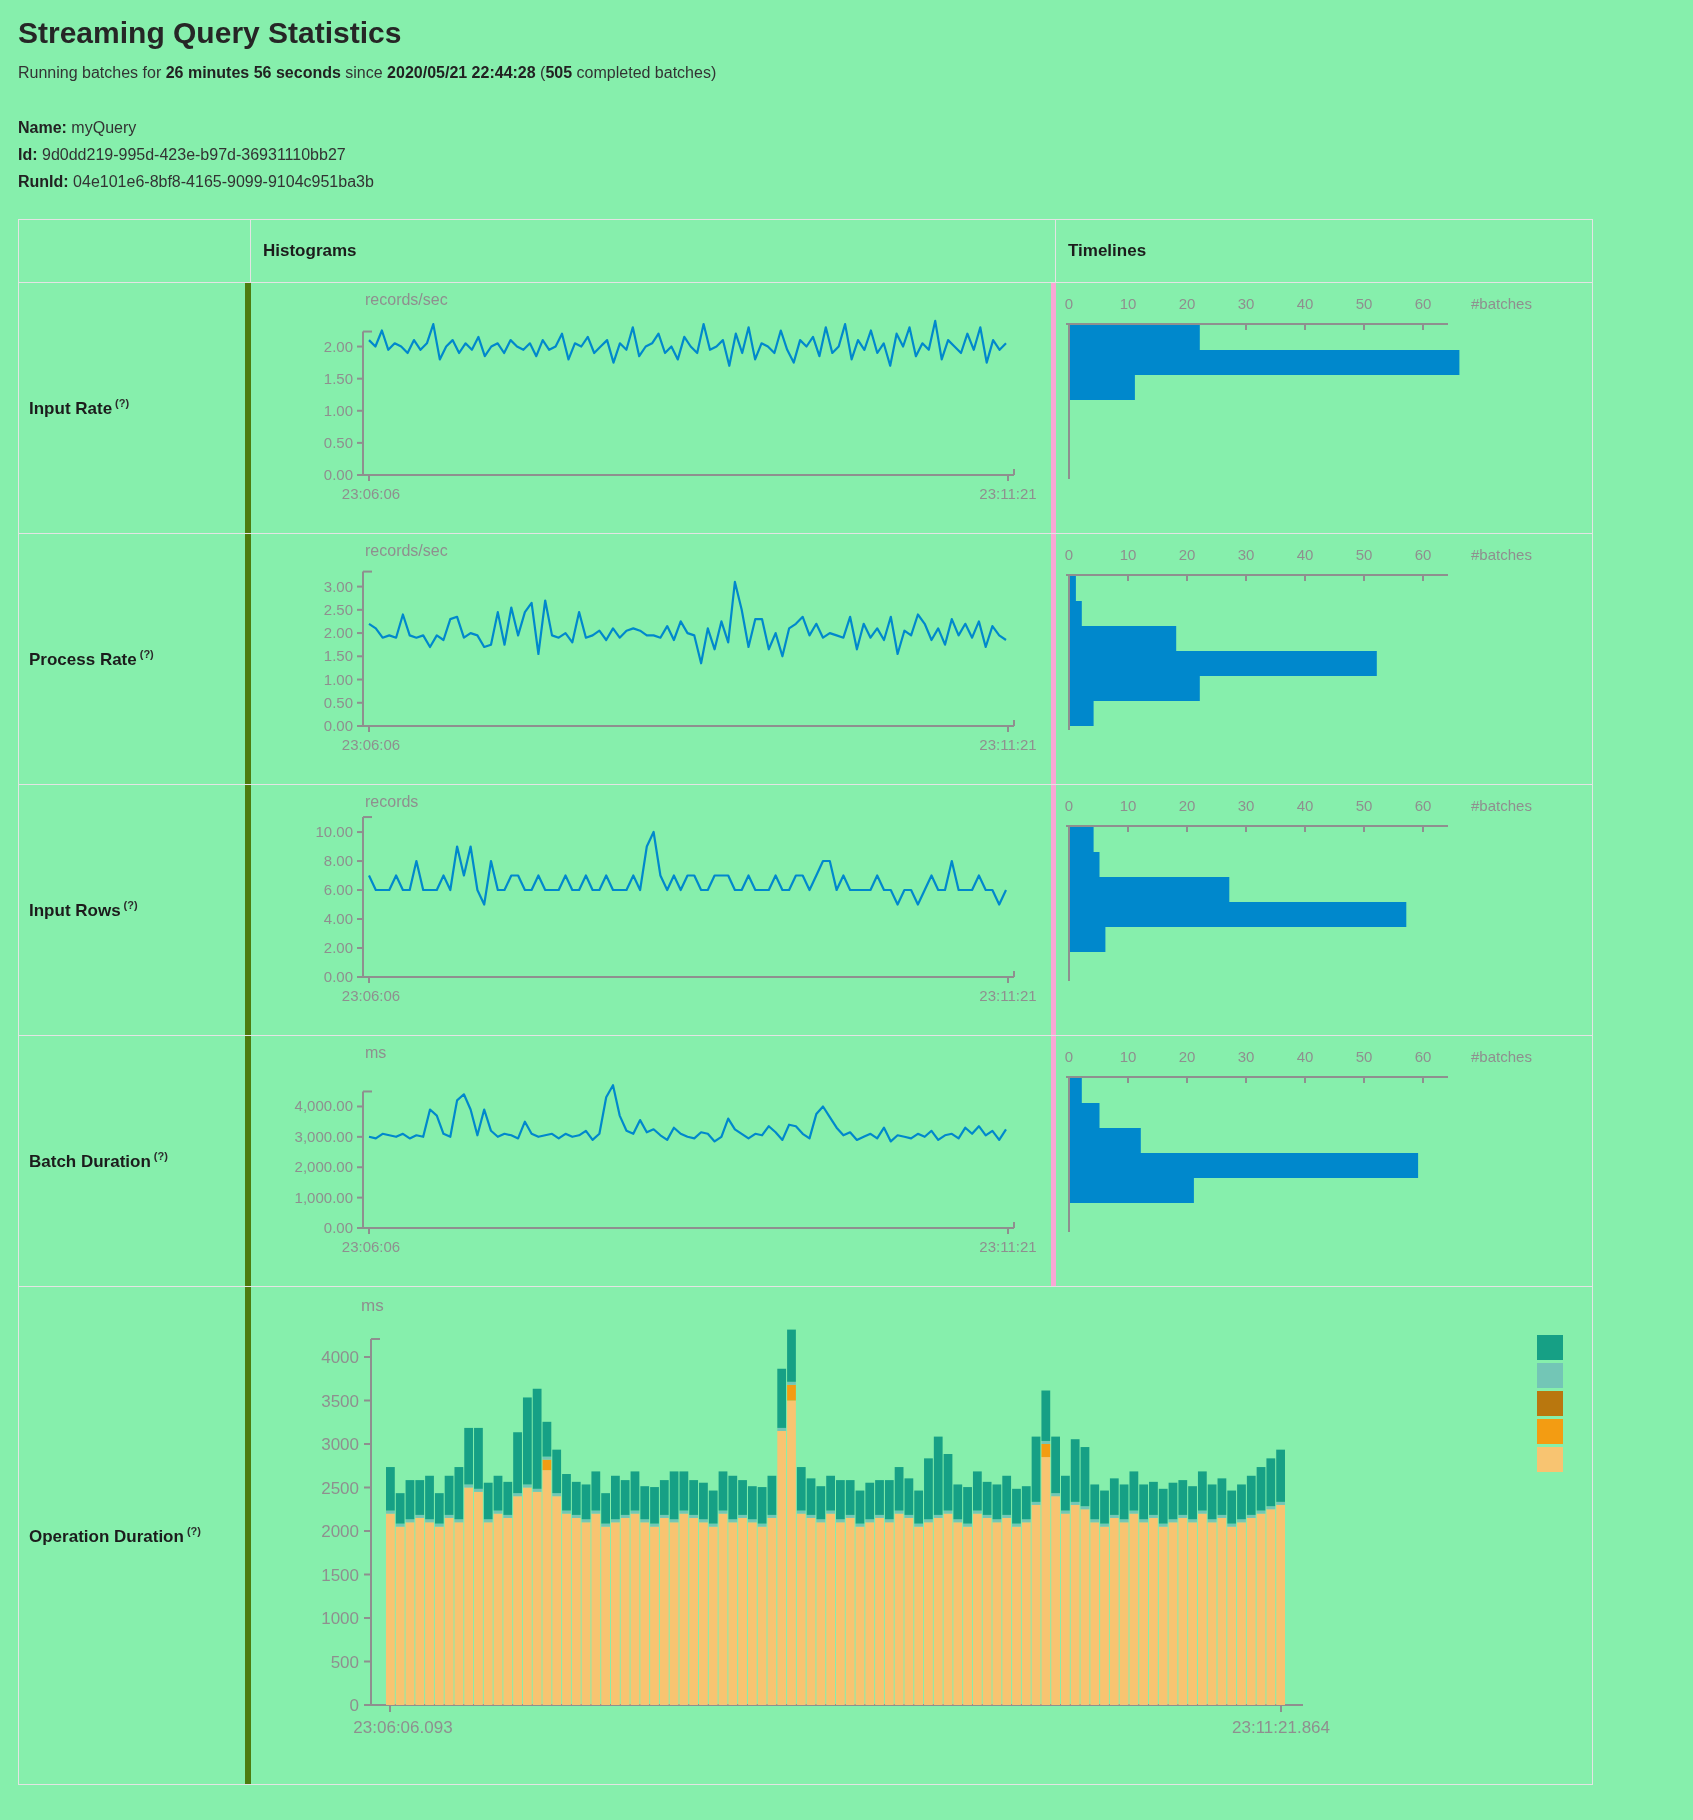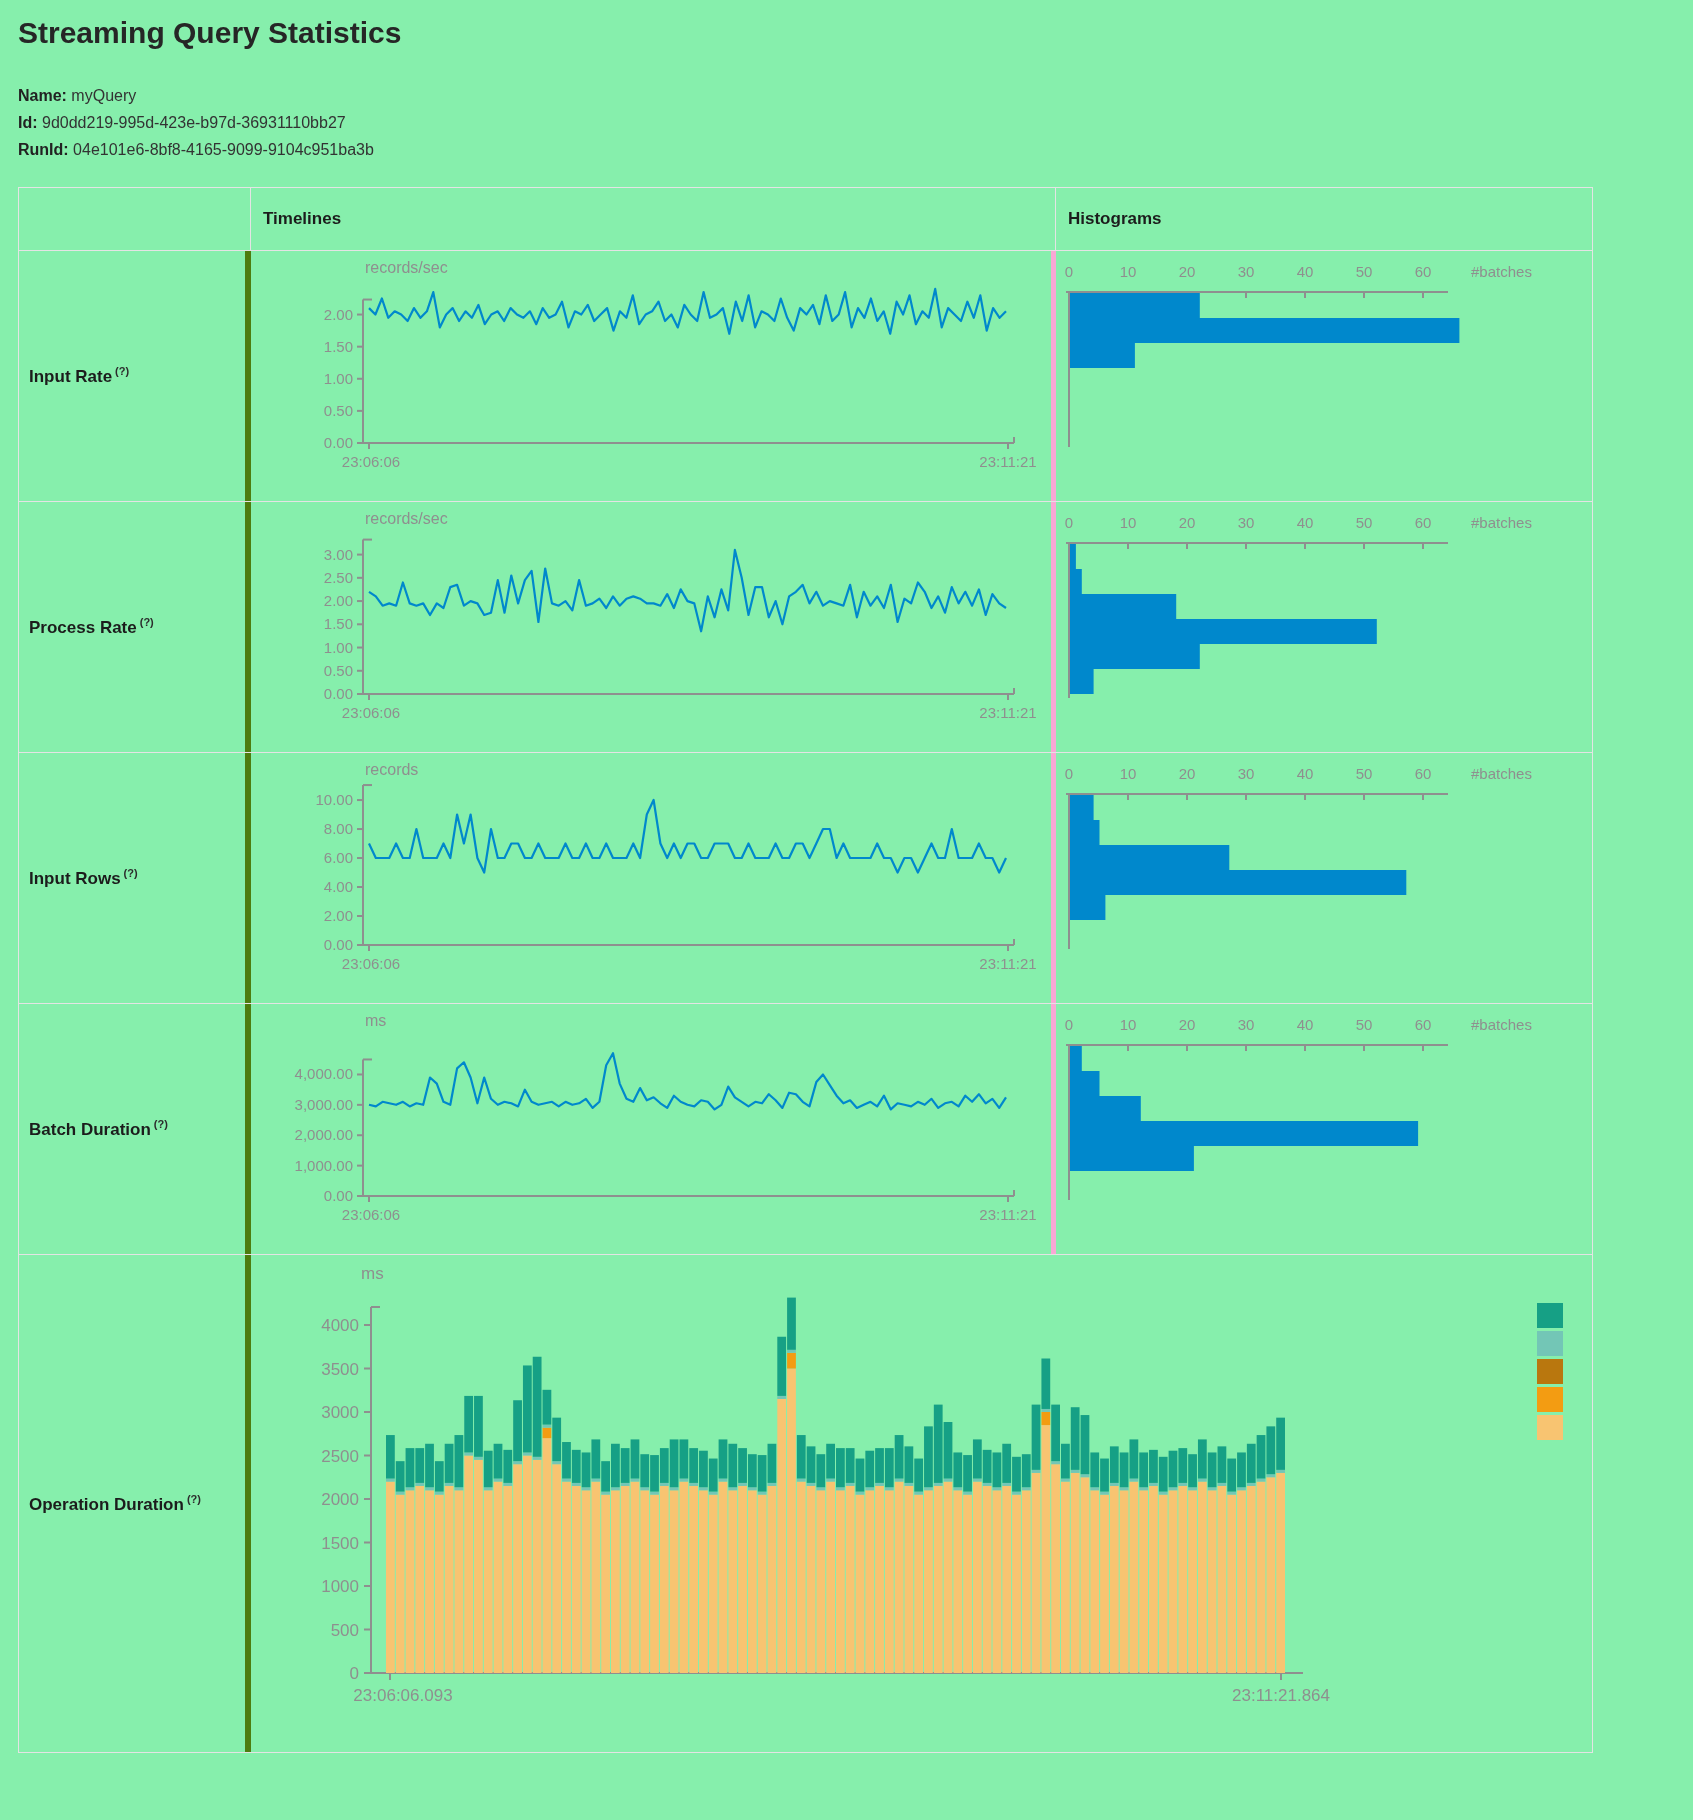--- a/index.html
+++ b/index.html
@@ -22,32 +22,33 @@
   .cell-timeline{border-right:5px solid #f9a8d4;}
   svg{display:block;}
   svg text{font-family:"Liberation Sans",sans-serif;}
 </style>
 </head>
 <body>
 
 <div class="page">
   <h1>Streaming Query Statistics</h1>
 
+  <p class="subtitle"><span>Running batches for </span><b>26 minutes 56 seconds</b><span> since </span><b>2020/05/21 22:44:28</b><span> (</span><b>505</b><span> completed batches)</span></p>
 
   <div class="meta">
     <div><b>Name:</b> <span>myQuery</span></div>
     <div><b>Id:</b> <span>9d0dd219-995d-423e-b97d-36931110bb27</span></div>
     <div><b>RunId:</b> <span>04e101e6-8bf8-4165-9099-9104c951ba3b</span></div>
   </div>
 
   <div class="stats-table">
     <div class="hdr">
       <div class="hcell"></div>
+      <div class="hcell">Histograms</div>
       <div class="hcell">Timelines</div>
-      <div class="hcell">Histograms</div>
     </div>
 
     <div class="row">
       <div class="cell cell-label">
         <div class="lbl"><span>Input Rate</span><sup class="help">(?)</sup></div>
       </div>
       <div class="cell cell-timeline">
           <svg width="805" height="249">
             <text x="114" y="22" fill="#8f8f8f" font-size="16">records/sec</text>
             <text x="102" y="68.54471544715449" fill="#8f8f8f" font-size="15" text-anchor="end">2.00</text>

